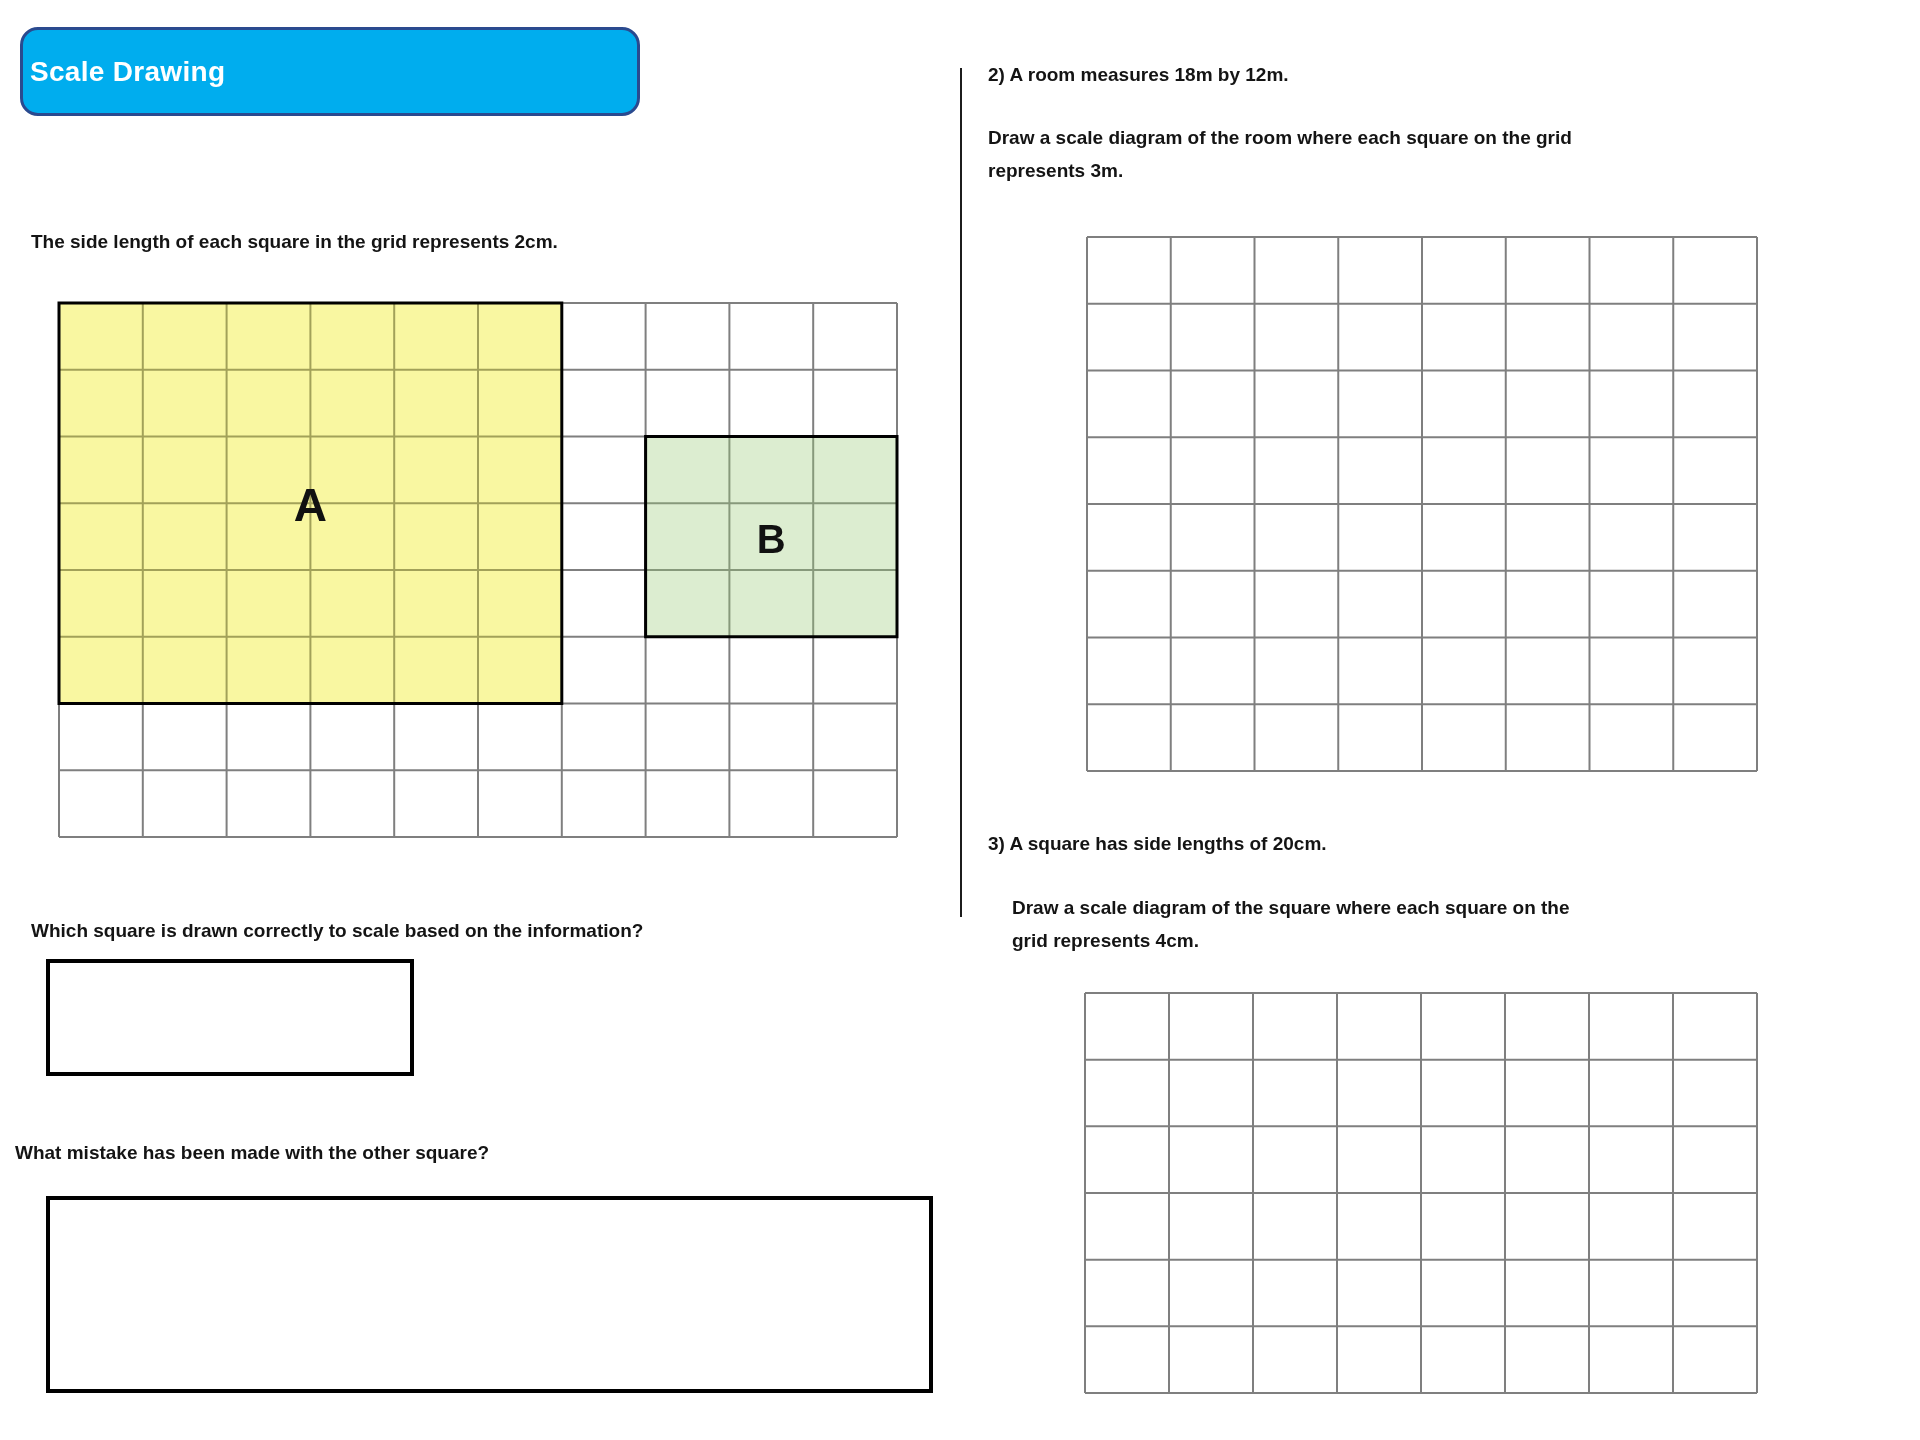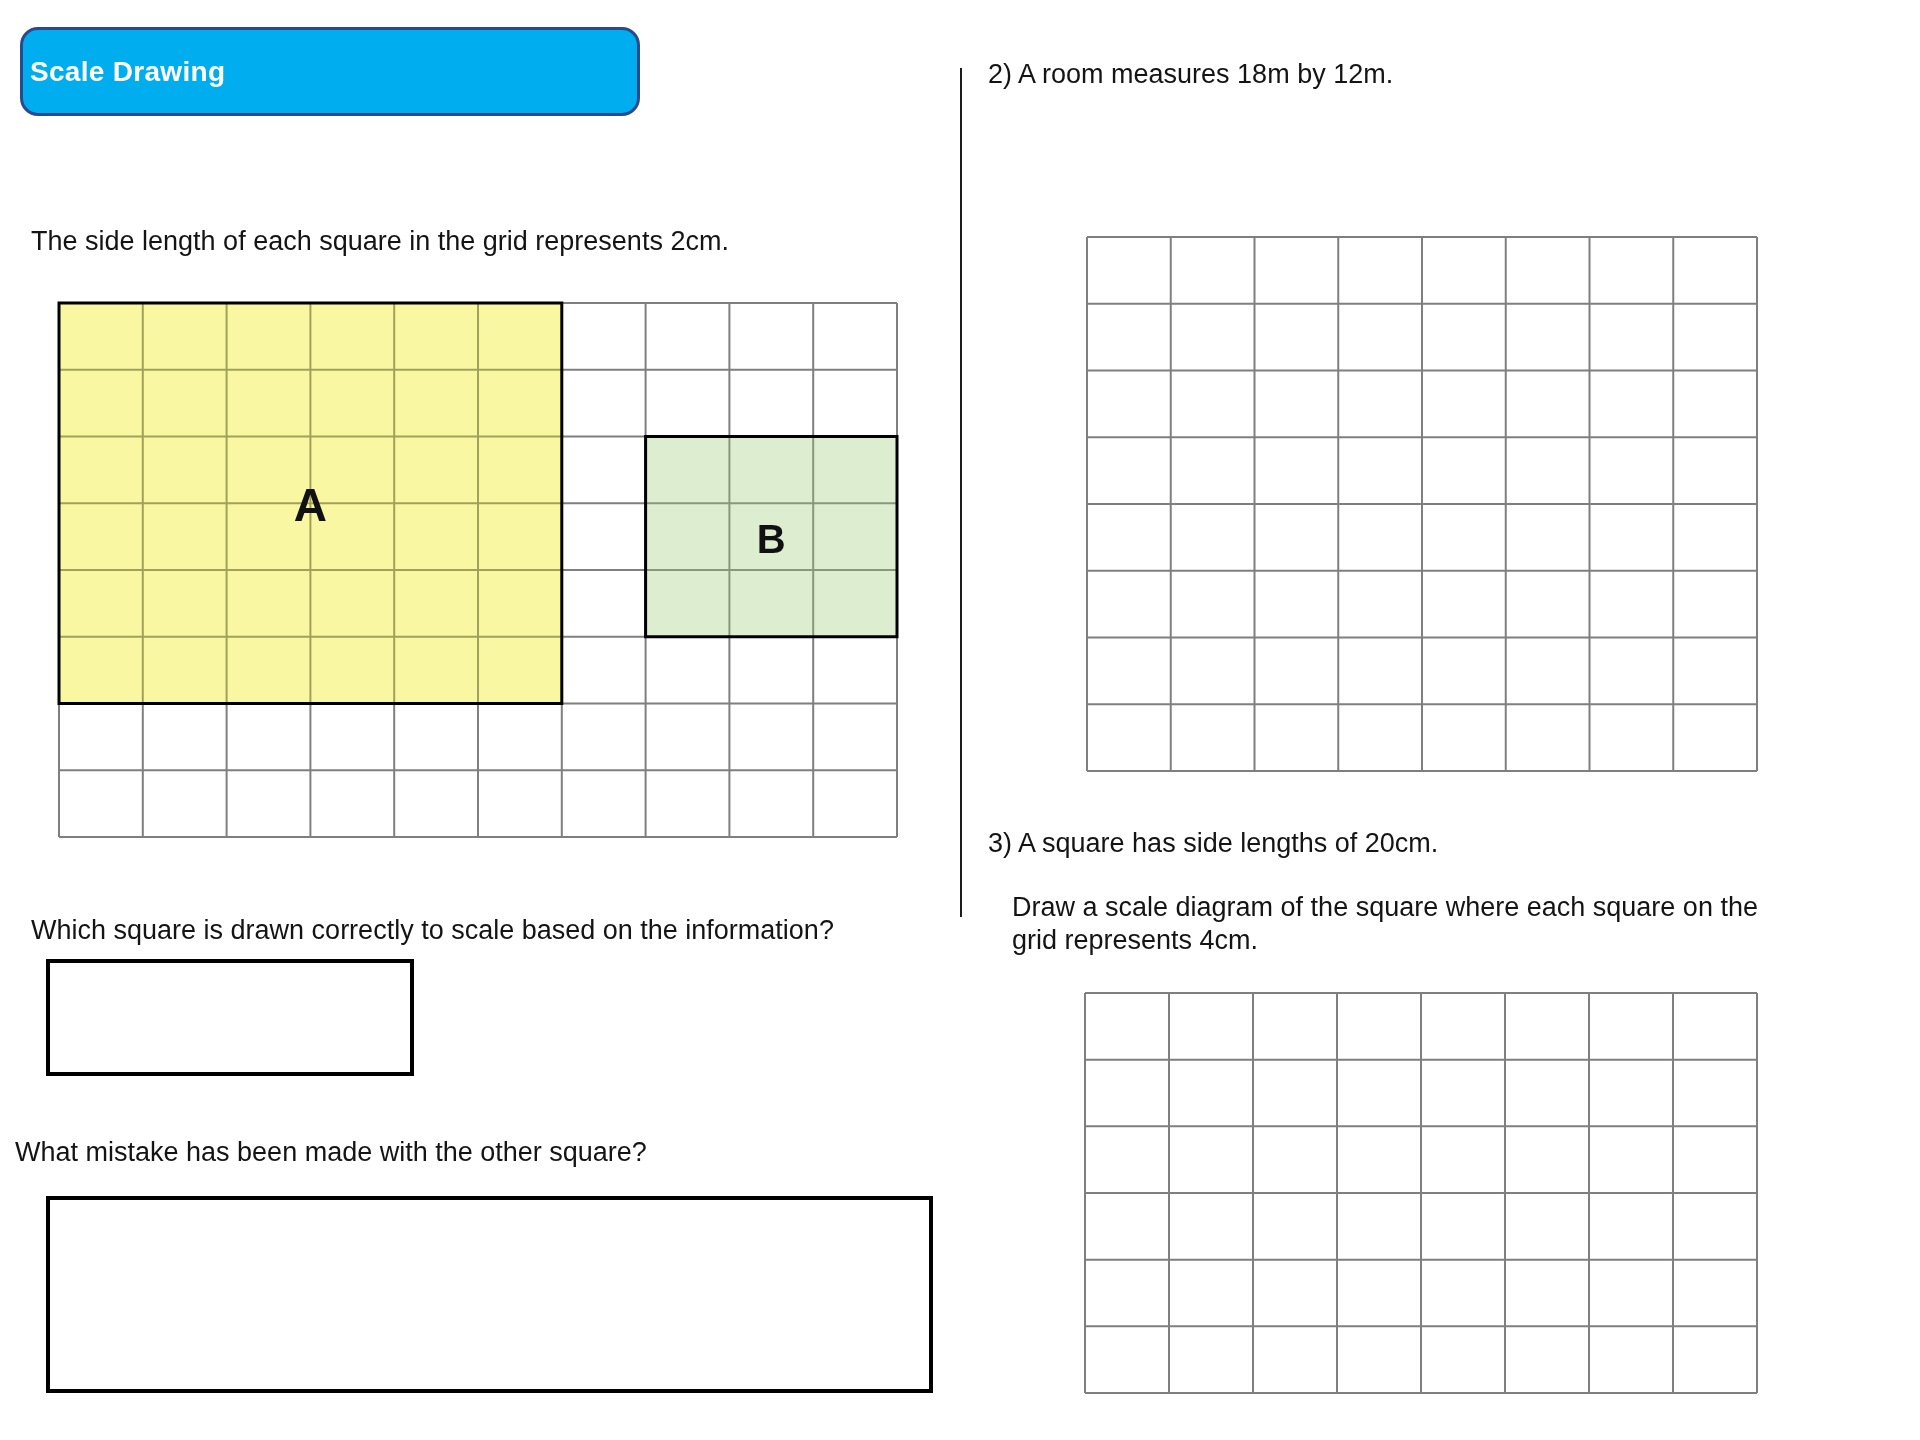--- a/index.html
+++ b/index.html
@@ -15,22 +15,23 @@
     position:absolute;left:20px;top:27px;width:620px;height:89px;
     background:#00adee;border:3px solid #2a4a8f;border-radius:18px;
     box-sizing:border-box;
     display:flex;align-items:center;
     padding-left:7px;
   }
   .banner .title{
     color:#ffffff;font-size:28px;font-weight:bold;letter-spacing:.3px;
   }
   .txt{
-    position:absolute;font-size:27px;line-height:33px;color:#141414;
+    position:absolute;font-size:19px;line-height:33px;color:#141414;
     white-space:pre-line;
+    font-weight:bold;
   }
   .q1-line1{left:35px;top:161px;}
   .q1-line1 .qnum{display:inline-block;margin-right:30px;}
   .q1-line2{left:31px;top:225px;}
   .q1-prompt1{left:31px;top:914px;}
   .q1-prompt2{left:15px;top:1136px;}
   .q2-heading{left:988px;top:58px;}
   .q2-body{left:988px;top:121px;}
   .q3-heading{left:988px;top:827px;}
   .q3-body{left:964px;top:891px;margin-left:48px;}
@@ -149,18 +150,20 @@
 
   <div class="answer-box box-correct"></div>
 
   <div class="txt q1-prompt2">What mistake has been made with the other square?</div>
 
   <div class="answer-box box-mistake"></div>
 
   <div class="divider"></div>
 
   <div class="txt q2-heading">2) A room measures 18m by 12m.</div>
+  <div class="txt q2-body">Draw a scale diagram of the room where each square on the grid
+represents 3m.</div>
 
   <div class="txt q3-heading">3) A square has side lengths of 20cm.</div>
   <div class="txt q3-body">Draw a scale diagram of the square where each square on the
 grid represents 4cm.</div>
 
 </div>
 
 </body></html>

